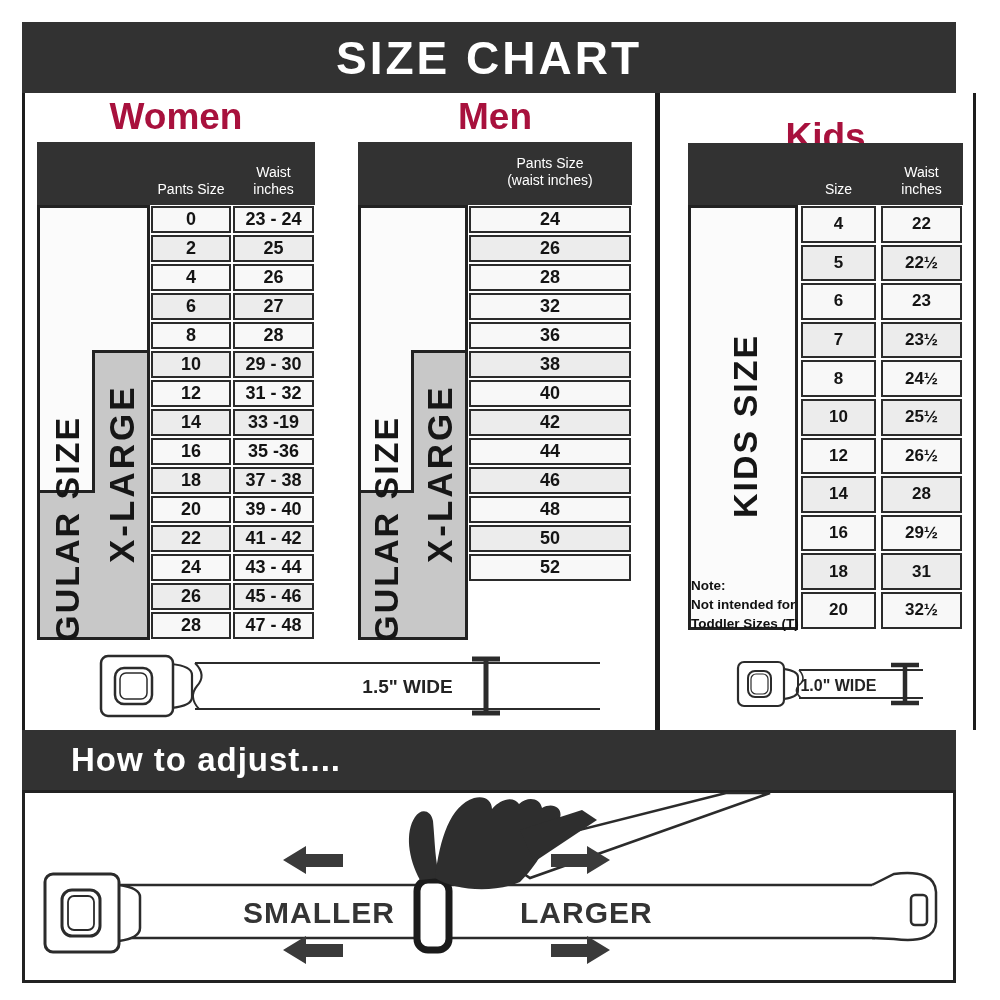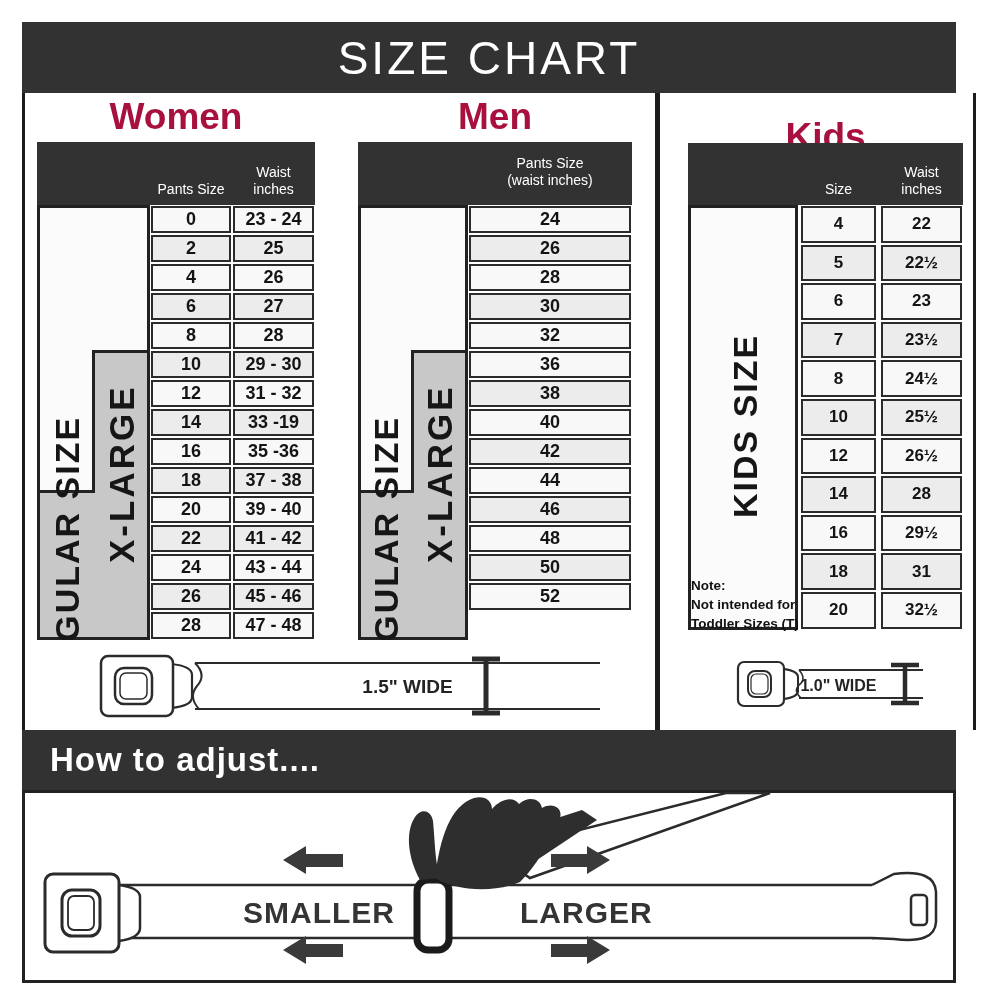--- a/index.html
+++ b/index.html
@@ -2,21 +2,21 @@
 <html><head>
 <meta charset="utf-8">
 <style>
   html,body{margin:0;padding:0;}
   body{width:1000px;height:1000px;position:relative;background:#ffffff;
        font-family:"Liberation Sans",sans-serif;overflow:hidden;}
   .abs{position:absolute;}
 
   
   .titlebar{left:22px;top:22px;width:934px;height:71px;background:#323232;color:#fff;
-    display:flex;align-items:center;justify-content:center;font-size:46px;font-weight:normal;
+    display:flex;align-items:center;justify-content:center;font-size:46px;font-weight:bold;
     letter-spacing:3px;}
 
   
   .vline{background:#1c1c1c;top:93px;height:637px;}
   .vl-left{left:22px;width:3px;}
   .vl-div{left:655px;width:5px;}
   .vl-right{left:973px;width:3px;}
 
   .col-title{top:96px;text-align:center;font-size:37px;font-weight:bold;color:#A8113D;}
 
@@ -35,21 +35,21 @@
 
   svg text{font-family:"Liberation Sans",sans-serif;font-weight:bold;fill:#161616;}
 
   .note{left:691px;top:576px;width:112px;font-size:13.5px;font-weight:bold;line-height:19px;color:#111;}
 
   .belt-label{font-weight:bold;color:#232323;text-align:center;}
   #adult-belt-label{left:330px;top:676px;width:155px;font-size:19px;}
   #kids-belt-label{left:791px;top:677px;width:95px;font-size:16px;}
 
   .adjustbar{left:22px;top:730px;width:934px;height:60px;background:#323232;color:#fff;
-    display:flex;align-items:center;font-size:33px;font-weight:bold;padding-left:28px;
+    display:flex;align-items:center;font-size:33px;font-weight:bold;padding-left:49px;
     box-sizing:border-box;letter-spacing:1px;}
   .adjustbox{left:22px;top:790px;width:934px;height:193px;border:3px solid #222;
     box-sizing:border-box;background:#fff;}
   .adjust-word{top:896px;font-size:30px;font-weight:bold;color:#343434;text-align:center;letter-spacing:1px;}
   #smaller-label{left:243px;width:138px;}
   #larger-label{left:476px;width:120px;margin-left:44px;}
 </style>
 </head>
 <body>
 
@@ -136,21 +136,20 @@
     <div class="cell even">43 - 44</div>
     <div class="cell odd">26</div>
     <div class="cell odd">45 - 46</div>
     <div class="cell even">28</div>
     <div class="cell even">47 - 48</div>
   </div>
 <div class="abs rows" id="men-rows">
     <div class="cell even">24</div>
     <div class="cell odd">26</div>
     <div class="cell even">28</div>
-    <div class="cell odd">30</div>
     <div class="cell even">32</div>
     <div class="cell even">36</div>
     <div class="cell odd">38</div>
     <div class="cell even">40</div>
     <div class="cell odd">42</div>
     <div class="cell even">44</div>
     <div class="cell odd">46</div>
     <div class="cell even">48</div>
     <div class="cell odd">50</div>
     <div class="cell even">52</div>

